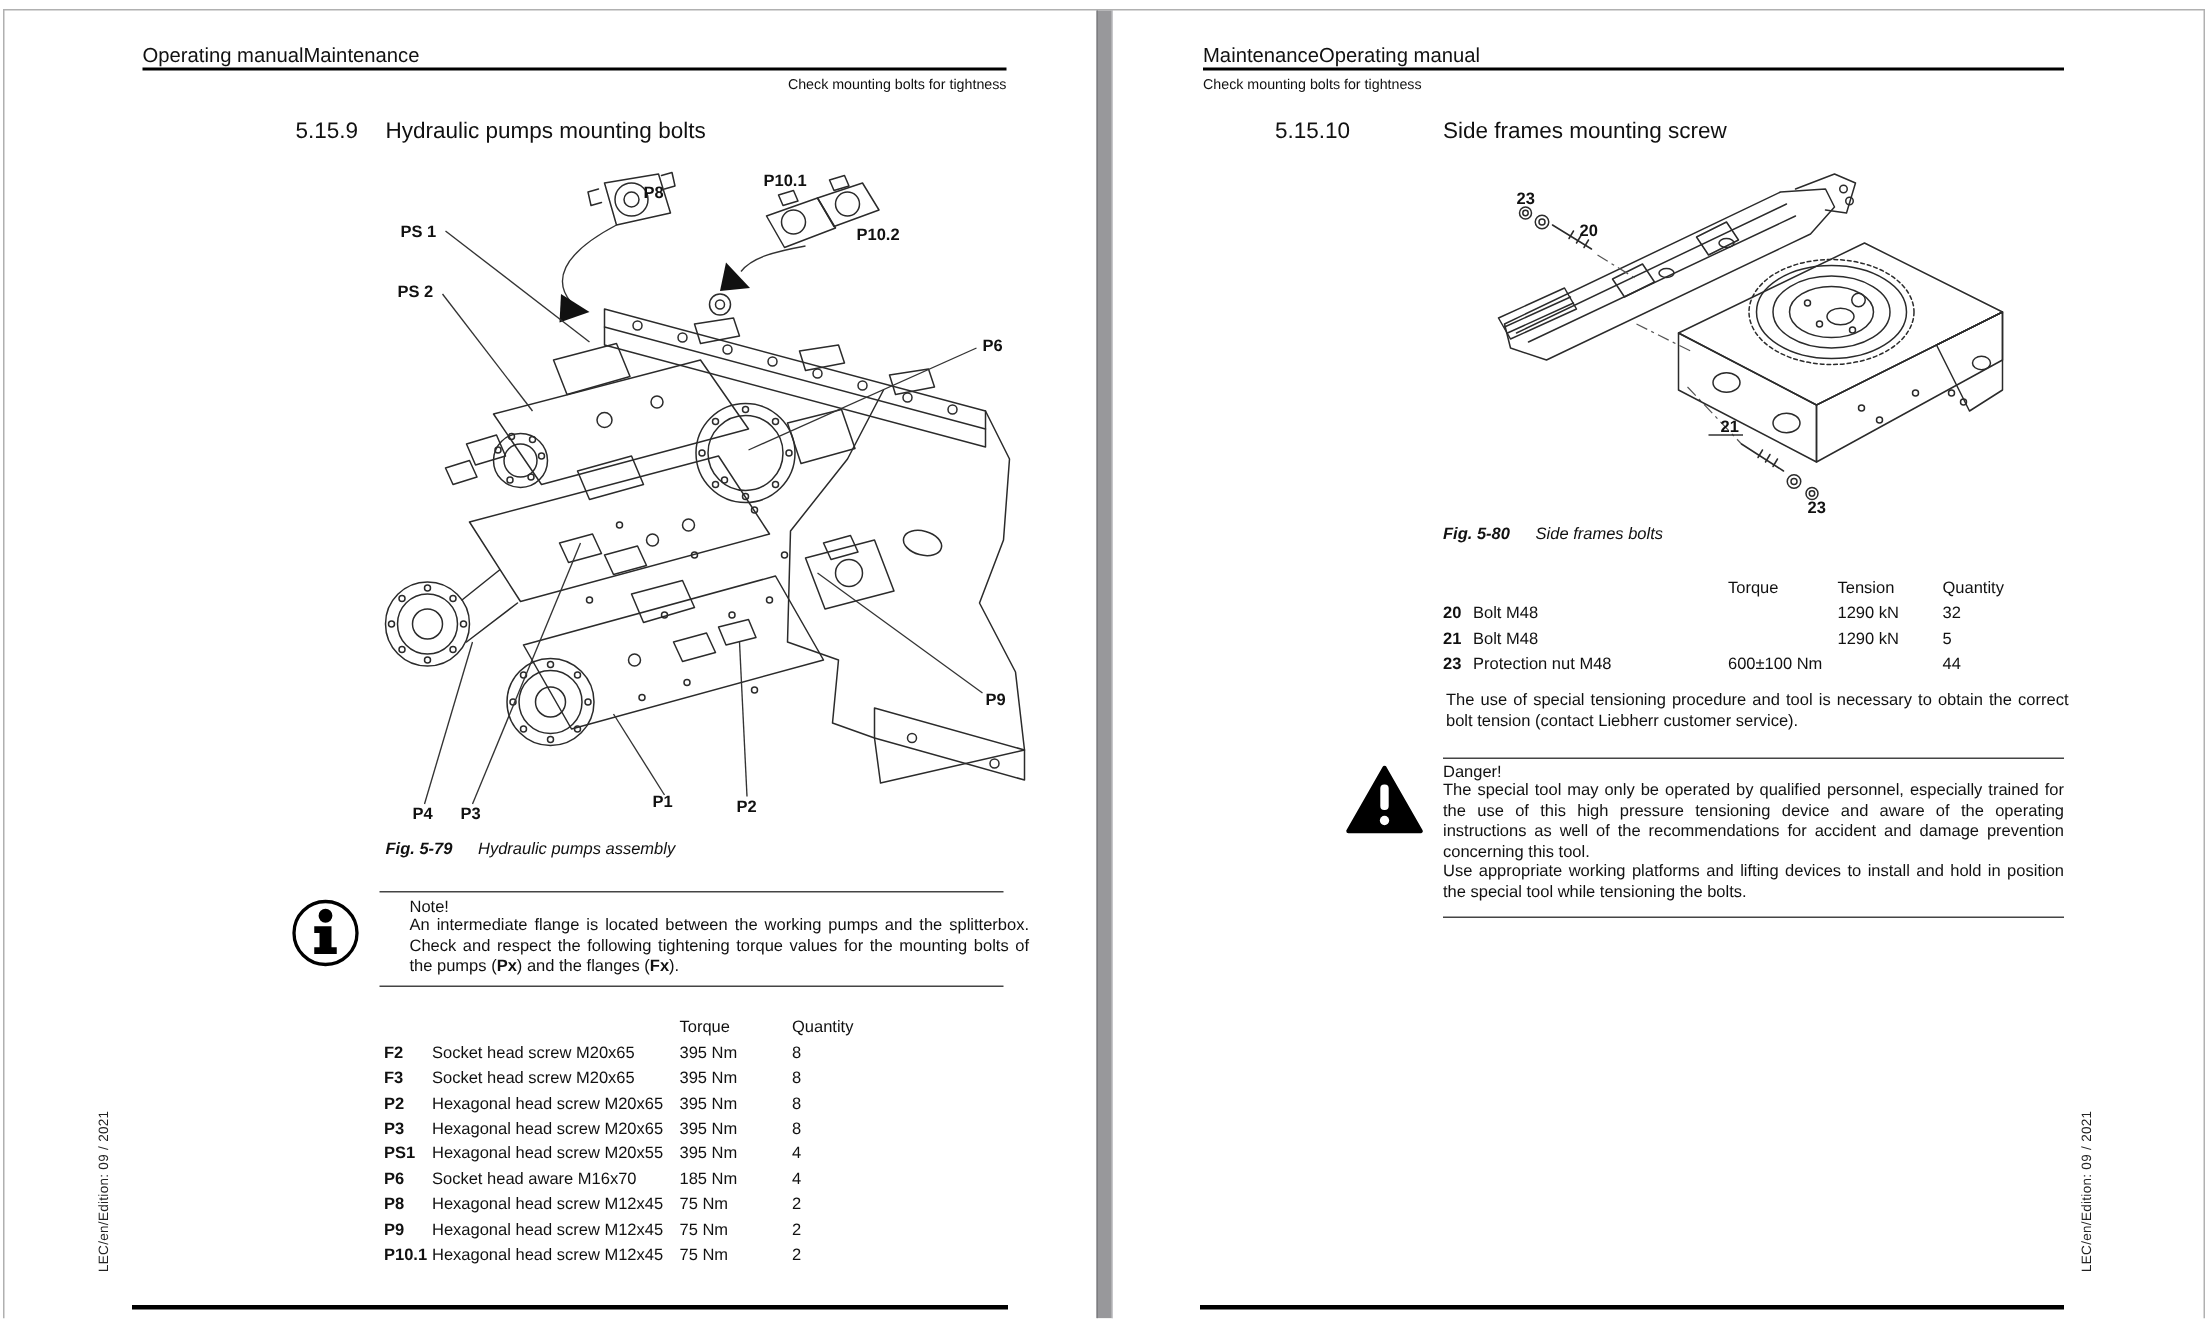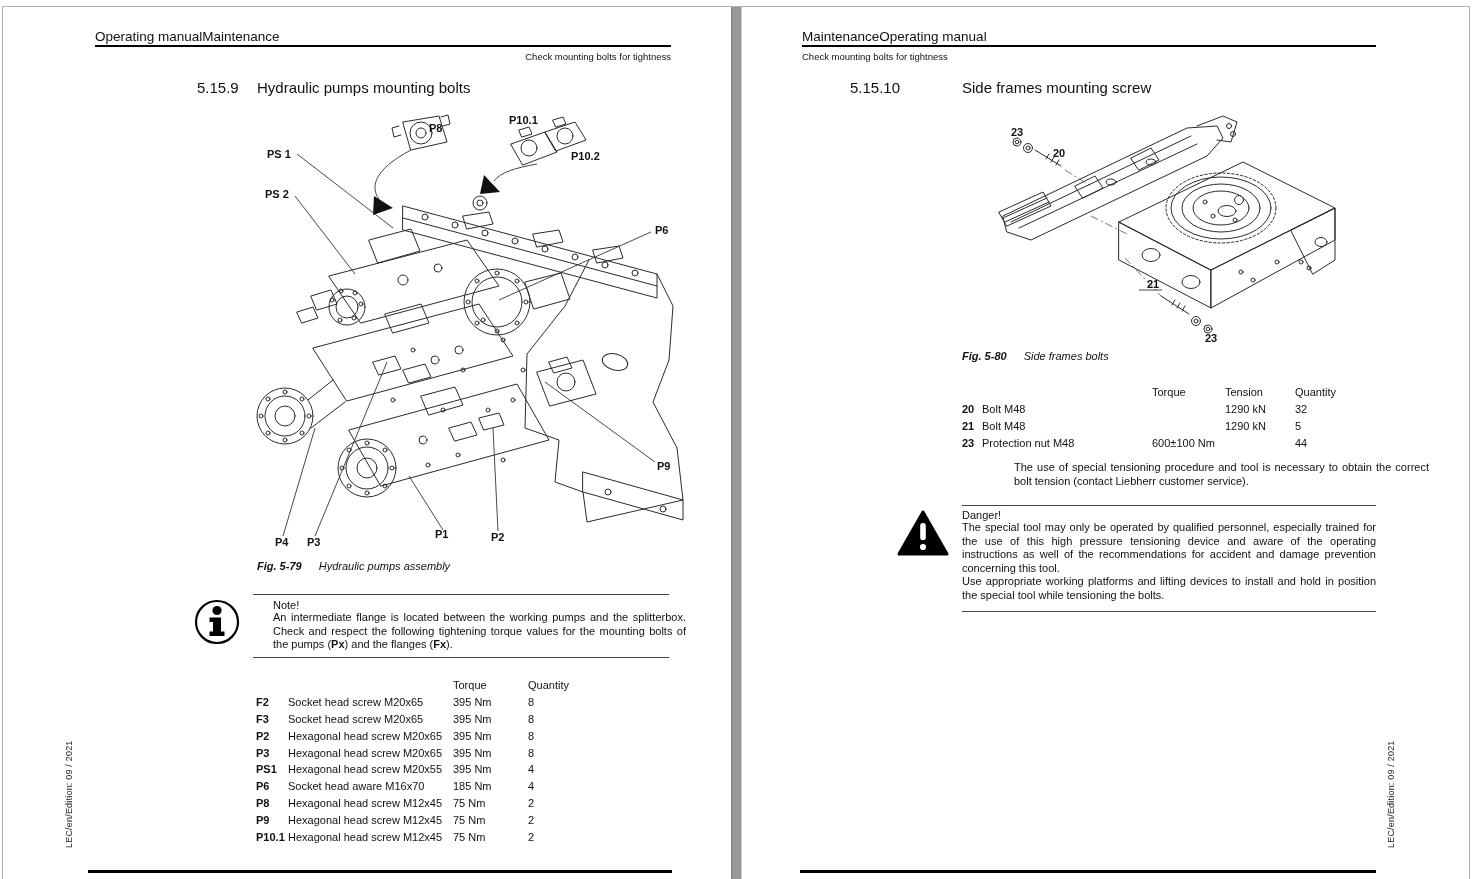--- a/index.html
+++ b/index.html
@@ -415,21 +415,21 @@
       </div>
     <div class="t-row">
         <span class="t-key">23</span>
         <span class="t-desc">Protection nut M48</span>
         <span class="t-val">600±100 Nm</span>
         <span class="t-ten"></span>
         <span class="t-qty">44</span>
       </div>
   </div>
 
-  <div class="abs body-txt" style="left:1014px;top:461px;width:415px;">The use of special tensioning procedure and tool is necessary to obtain the correct bolt tension (contact Liebherr customer service).</div>
+  <div class="abs body-txt" style="left:964px;top:461px;width:415px;">The use of special tensioning procedure and tool is necessary to obtain the correct bolt tension (contact Liebherr customer service).</div>
 
   <div class="abs hair" style="left:962px;top:505px;width:414px;"></div>
   <svg class="abs" style="left:897px;top:510px;" width="52" height="46" viewBox="0 0 52 46">
     <path d="M26,2 L50,44 L2,44 Z" fill="#000" stroke="#000" stroke-width="3" stroke-linejoin="round"></path>
     <rect x="23.2" y="13" width="5.6" height="17" rx="2.6" fill="#fff"></rect>
     <circle cx="26" cy="37" r="3.1" fill="#fff"></circle>
   </svg>
   <div class="abs" style="left:962px;top:509px;width:414px;">
     <div class="note-title">Danger!</div>
     <div class="body-txt">The special tool may only be operated by qualified personnel, especially trained for the use of this high pressure tensioning device and aware of the operating instructions as well of the recommendations for accident and damage prevention concerning this tool.</div>

